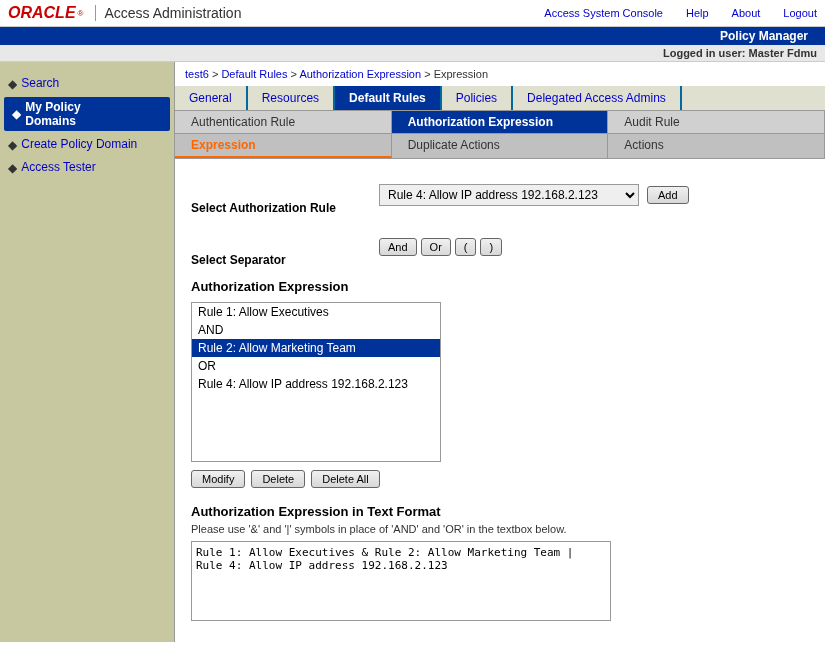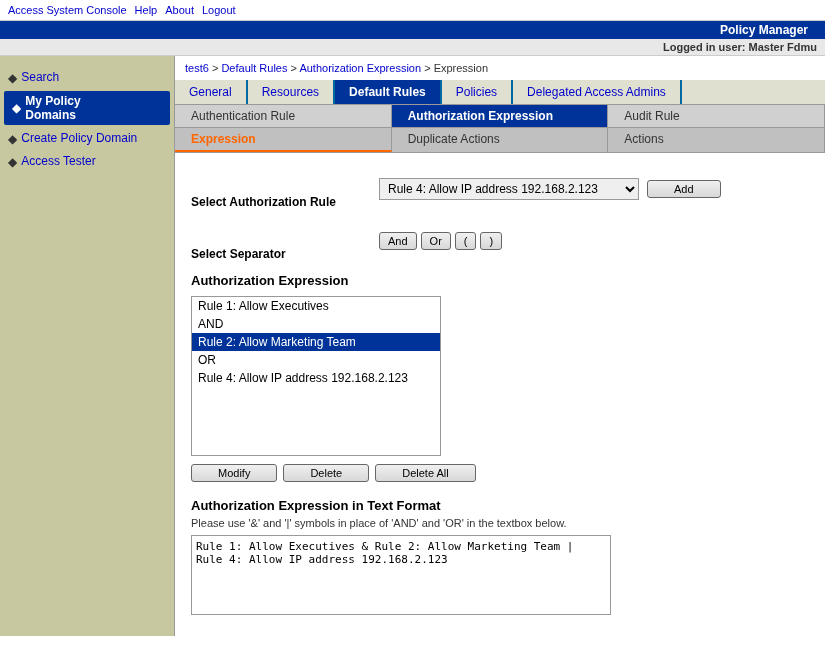--- a/index.html
+++ b/index.html
@@ -5,21 +5,21 @@
     * { margin: 0; padding: 0; box-sizing: border-box; }
     body { font-family: Arial, sans-serif; font-size: 12px; background: #fff; width: 825px; height: 650px; overflow: hidden; }
 
     
     #header { background: #fff; border-bottom: 1px solid #ccc; padding: 4px 8px; display: flex; align-items: center; justify-content: space-between; }
     #header-left { display: flex; align-items: center; gap: 8px; }
     .oracle-logo { display: flex; align-items: center; gap: 2px; }
     .oracle-text { color: #cc0000; font-size: 16px; font-weight: bold; font-style: italic; }
     .oracle-reg { color: #cc0000; font-size: 8px; vertical-align: super; }
     .app-title { color: #333; font-size: 14px; padding-left: 8px; border-left: 1px solid #999; margin-left: 4px; }
-    .header-nav { font-size: 11px; color: #333; display: flex; gap: 8px; }
+    .header-nav { font-size: 11px; color: #333; display: flex; gap: 23px; }
     .header-nav a { color: #0000cc; text-decoration: none; font-size: 11px; }
 
     
     #policy-bar { background: #003399; color: #fff; text-align: right; padding: 2px 17px; font-size: 12px; font-weight: bold; }
     #login-bar { background: #e8e8e8; text-align: right; padding: 2px 8px; font-size: 11px; color: #333; border-bottom: 1px solid #ccc; }
     #login-bar span { font-weight: bold; }
 
     
     #main-layout { display: flex; height: calc(650px - 70px); }
 
@@ -45,21 +45,21 @@
     .sub-tab { padding: 4px 16px; font-size: 12px; cursor: pointer; border-right: 1px solid #999; color: #333; flex: 1; }
     .sub-tab-active { color: #ff6600; font-weight: bold; background: #d0d0d0; }
     .sub-tab-highlight { background: #003399; color: #fff; font-weight: bold; }
 
     
     #form-area { padding: 16px 16px; }
 
     .form-row { display: flex; align-items: center; margin-bottom: 12px; gap: 8px; }
     .form-label { font-size: 12px; font-weight: bold; width: 180px; margin-top: 26px; }
     .form-select { font-size: 12px; padding: 2px 4px; border: 1px solid #999; height: 22px; width: 260px; }
-    .btn { font-size: 11px; padding: 2px 26px; border: 1px solid #666; background: linear-gradient(to bottom, #f0f0f0, #d8d8d8); cursor: pointer; border-radius: 3px; }
+    .btn { font-size: 11px; padding: 2px 10px; border: 1px solid #666; background: linear-gradient(to bottom, #f0f0f0, #d8d8d8); cursor: pointer; border-radius: 3px; }
 
     .separator-row { display: flex; align-items: center; gap: 4px; }
     .sep-btn { font-size: 11px; padding: 2px 8px; border: 1px solid #666; background: linear-gradient(to bottom, #f0f0f0, #d8d8d8); cursor: pointer; border-radius: 3px; }
 
     .section-title { font-size: 13px; font-weight: bold; margin-bottom: 8px; margin-top: 4px; }
 
     .expr-list-container { position: relative; width: 250px; height: 160px; border: 1px solid #999; overflow: hidden; }
     .expr-list { width: 100%; height: 100%; overflow-y: auto; background: #fff; }
     .expr-item { padding: 2px 6px; font-size: 12px; cursor: pointer; white-space: nowrap; }
     .expr-item-selected { background: #003399; color: #fff; }
@@ -73,20 +73,27 @@
 
     
     .expr-list::-webkit-scrollbar { width: 14px; }
     .expr-list::-webkit-scrollbar-track { background: #e0e0e0; }
     .expr-list::-webkit-scrollbar-thumb { background: #aaa; border: 1px solid #888; }
   </style>
 </head>
 <body>
 
 <div id="header">
+  <div id="header-left">
+    <div class="oracle-logo">
+      <span class="oracle-text">ORACLE</span>
+      <span class="oracle-reg">®</span>
+    </div>
+    <span class="app-title">Access Administration</span>
+  </div>
   <div class="header-nav">
     <a href="#">Access System Console</a>
     <a href="#">Help</a>
     <a href="#">About</a>
     <a href="#">Logout</a>
   </div>
 </div>
 
 <div id="policy-bar">
   <span>Policy Manager</span>

